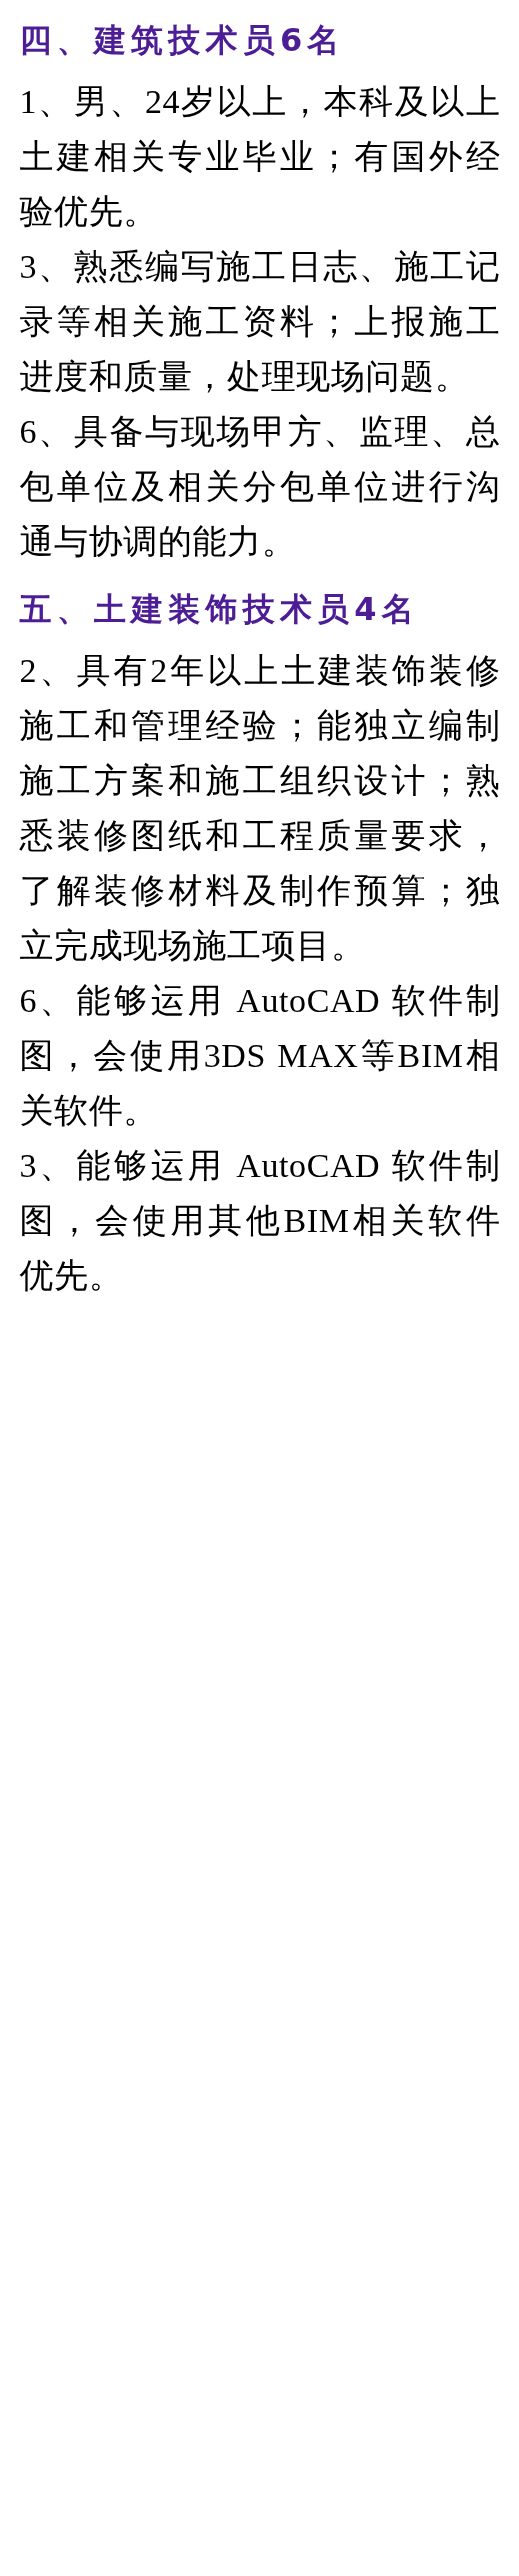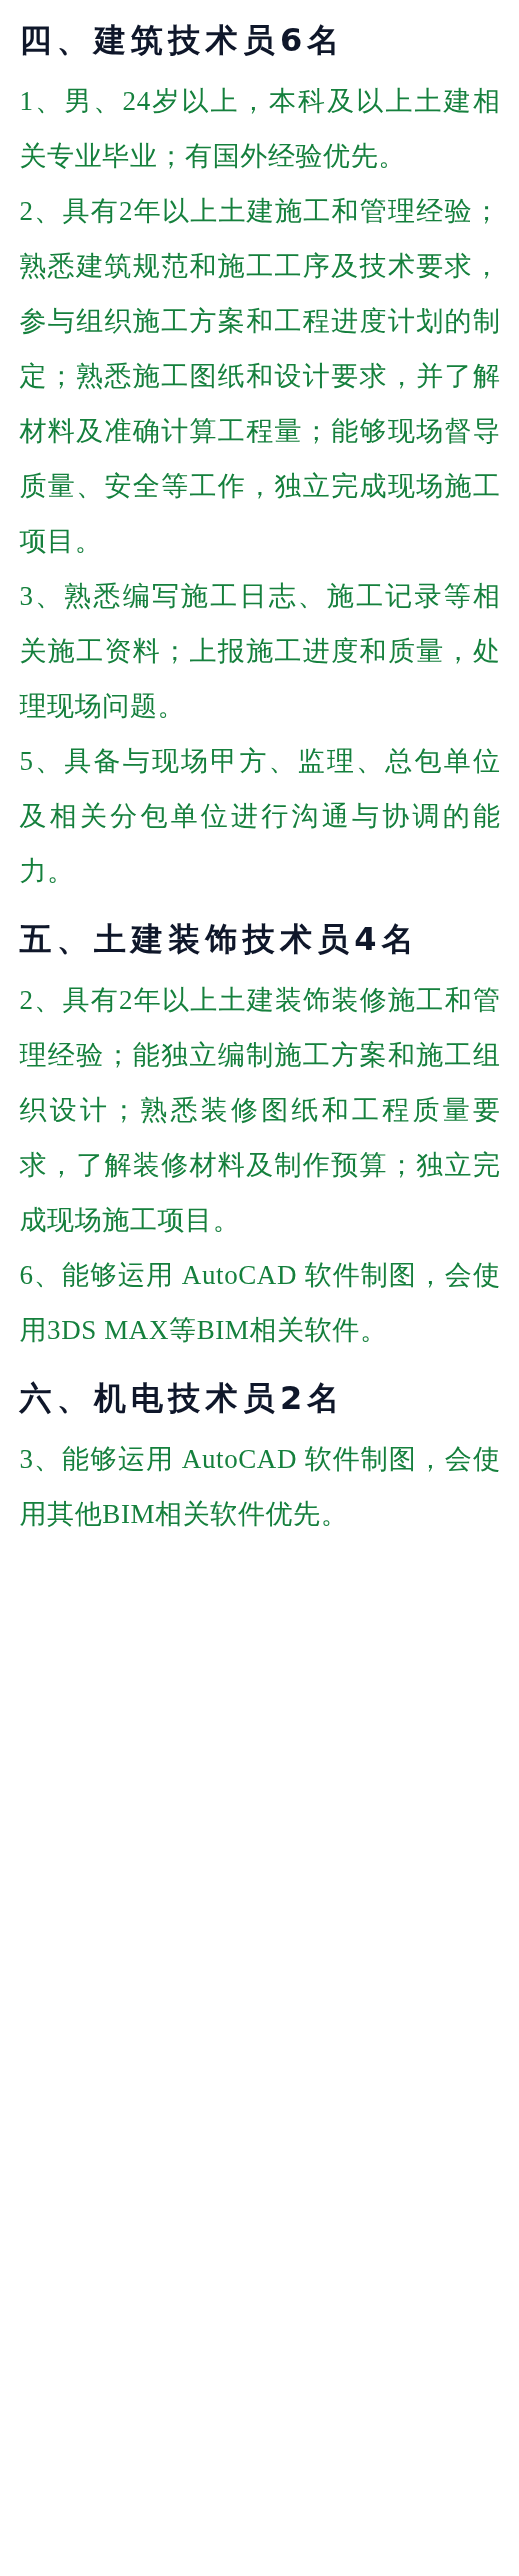--- a/index.html
+++ b/index.html
@@ -17,50 +17,48 @@
     min-height: 2576px;
     padding: 6.5px 19.5px 26px 19.5px;
     background: #ffffff;
   }
   .section-heading {
     font-family: "DejaVu Sans", sans-serif;
     font-weight: 900;
     font-size: 32px;
     line-height: 52px;
     letter-spacing: 5.2px;
-    color: #0f172a;
+    color: #4c1d95;
     margin: 14.3px 0 7.8px 0;
     text-align: left;
   }
   .section-heading:first-child {
     margin-top: 7.8px;
   }
   .requirement-item {
     font-family: "Liberation Serif", serif;
-    font-size: 27px;
+    font-size: 34px;
     line-height: 55px;
-    color: #15803d;
+    color: #000000;
     text-align: justify;
     text-justify: inter-character;
     letter-spacing: 0.6px;
     margin: 0;
   }
 </style>
 </head>
 <body>
 
 <div class="doc">
 
   <h2 class="section-heading">四、建筑技术员6名</h2>
   <p class="requirement-item">1、男、24岁以上，本科及以上土建相关专业毕业；有国外经验优先。</p>
-  <p class="requirement-item">2、具有2年以上土建施工和管理经验；熟悉建筑规范和施工工序及技术要求，参与组织施工方案和工程进度计划的制定；熟悉施工图纸和设计要求，并了解材料及准确计算工程量；能够现场督导质量、安全等工作，独立完成现场施工项目。</p>
   <p class="requirement-item">3、熟悉编写施工日志、施工记录等相关施工资料；上报施工进度和质量，处理现场问题。</p>
-  <p class="requirement-item">5、具备与现场甲方、监理、总包单位及相关分包单位进行沟通与协调的能力。</p>
+  <p class="requirement-item">6、具备与现场甲方、监理、总包单位及相关分包单位进行沟通与协调的能力。</p>
 
   <h2 class="section-heading">五、土建装饰技术员4名</h2>
   <p class="requirement-item">2、具有2年以上土建装饰装修施工和管理经验；能独立编制施工方案和施工组织设计；熟悉装修图纸和工程质量要求，了解装修材料及制作预算；独立完成现场施工项目。</p>
   <p class="requirement-item">6、能够运用 AutoCAD 软件制图，会使用3DS MAX等BIM相关软件。</p>
 
-  <h2 class="section-heading">六、机电技术员2名</h2>
   <p class="requirement-item">3、能够运用 AutoCAD 软件制图，会使用其他BIM相关软件优先。</p>
 
 </div>
 
 
 </body></html>

